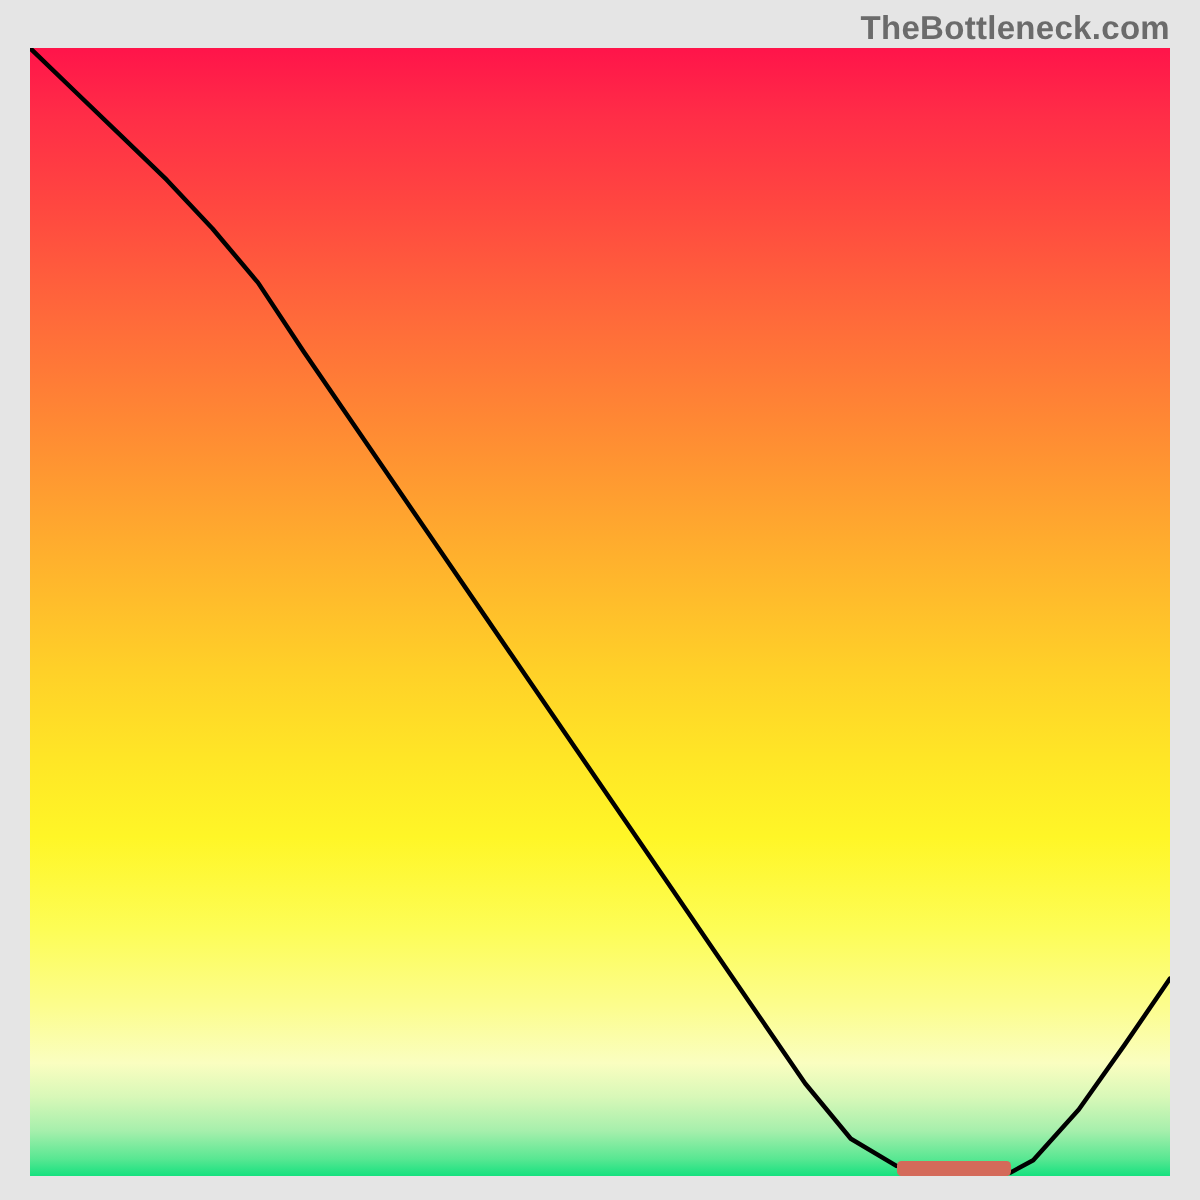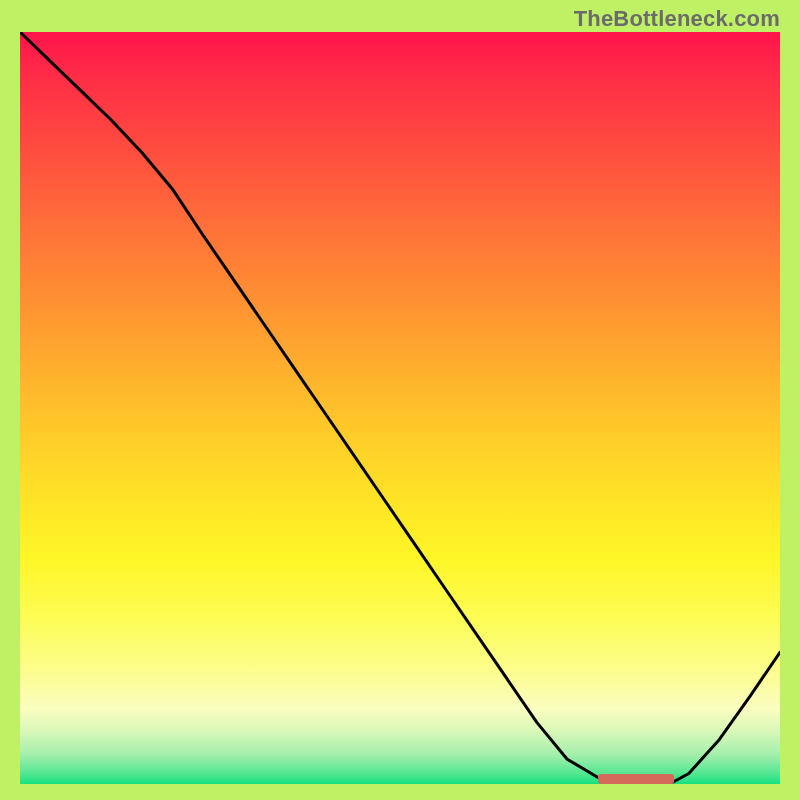--- a/index.html
+++ b/index.html
@@ -1,21 +1,21 @@
 <!DOCTYPE html>
 <html><head>
 <meta charset="utf-8">
 <style>
   * { margin: 0; padding: 0; box-sizing: border-box; }
   html, body { width: 800px; height: 800px; overflow: hidden; background: #000; }
   .frame {
     position: relative;
     width: 800px;
     height: 800px;
-    background: #bef264;
+    background: #e5e5e5;
     text-decoration: underline;
   }
   .plot {
     position: absolute;
     left: 20px;
     top: 32px;
     width: 760px;
     height: 752px;
     background: linear-gradient(to bottom,
       #ff144a 0%,

